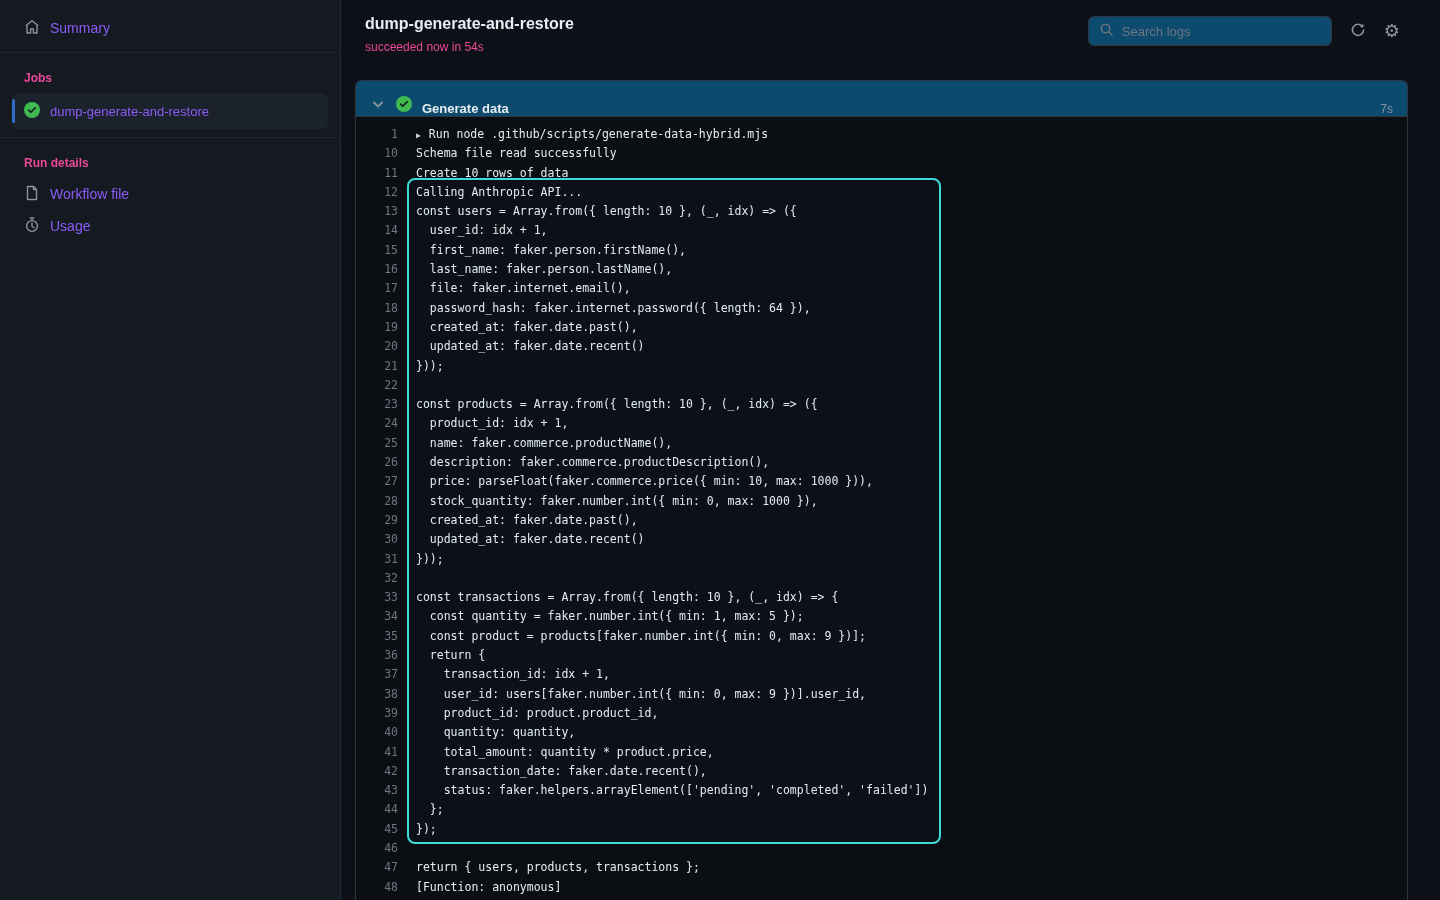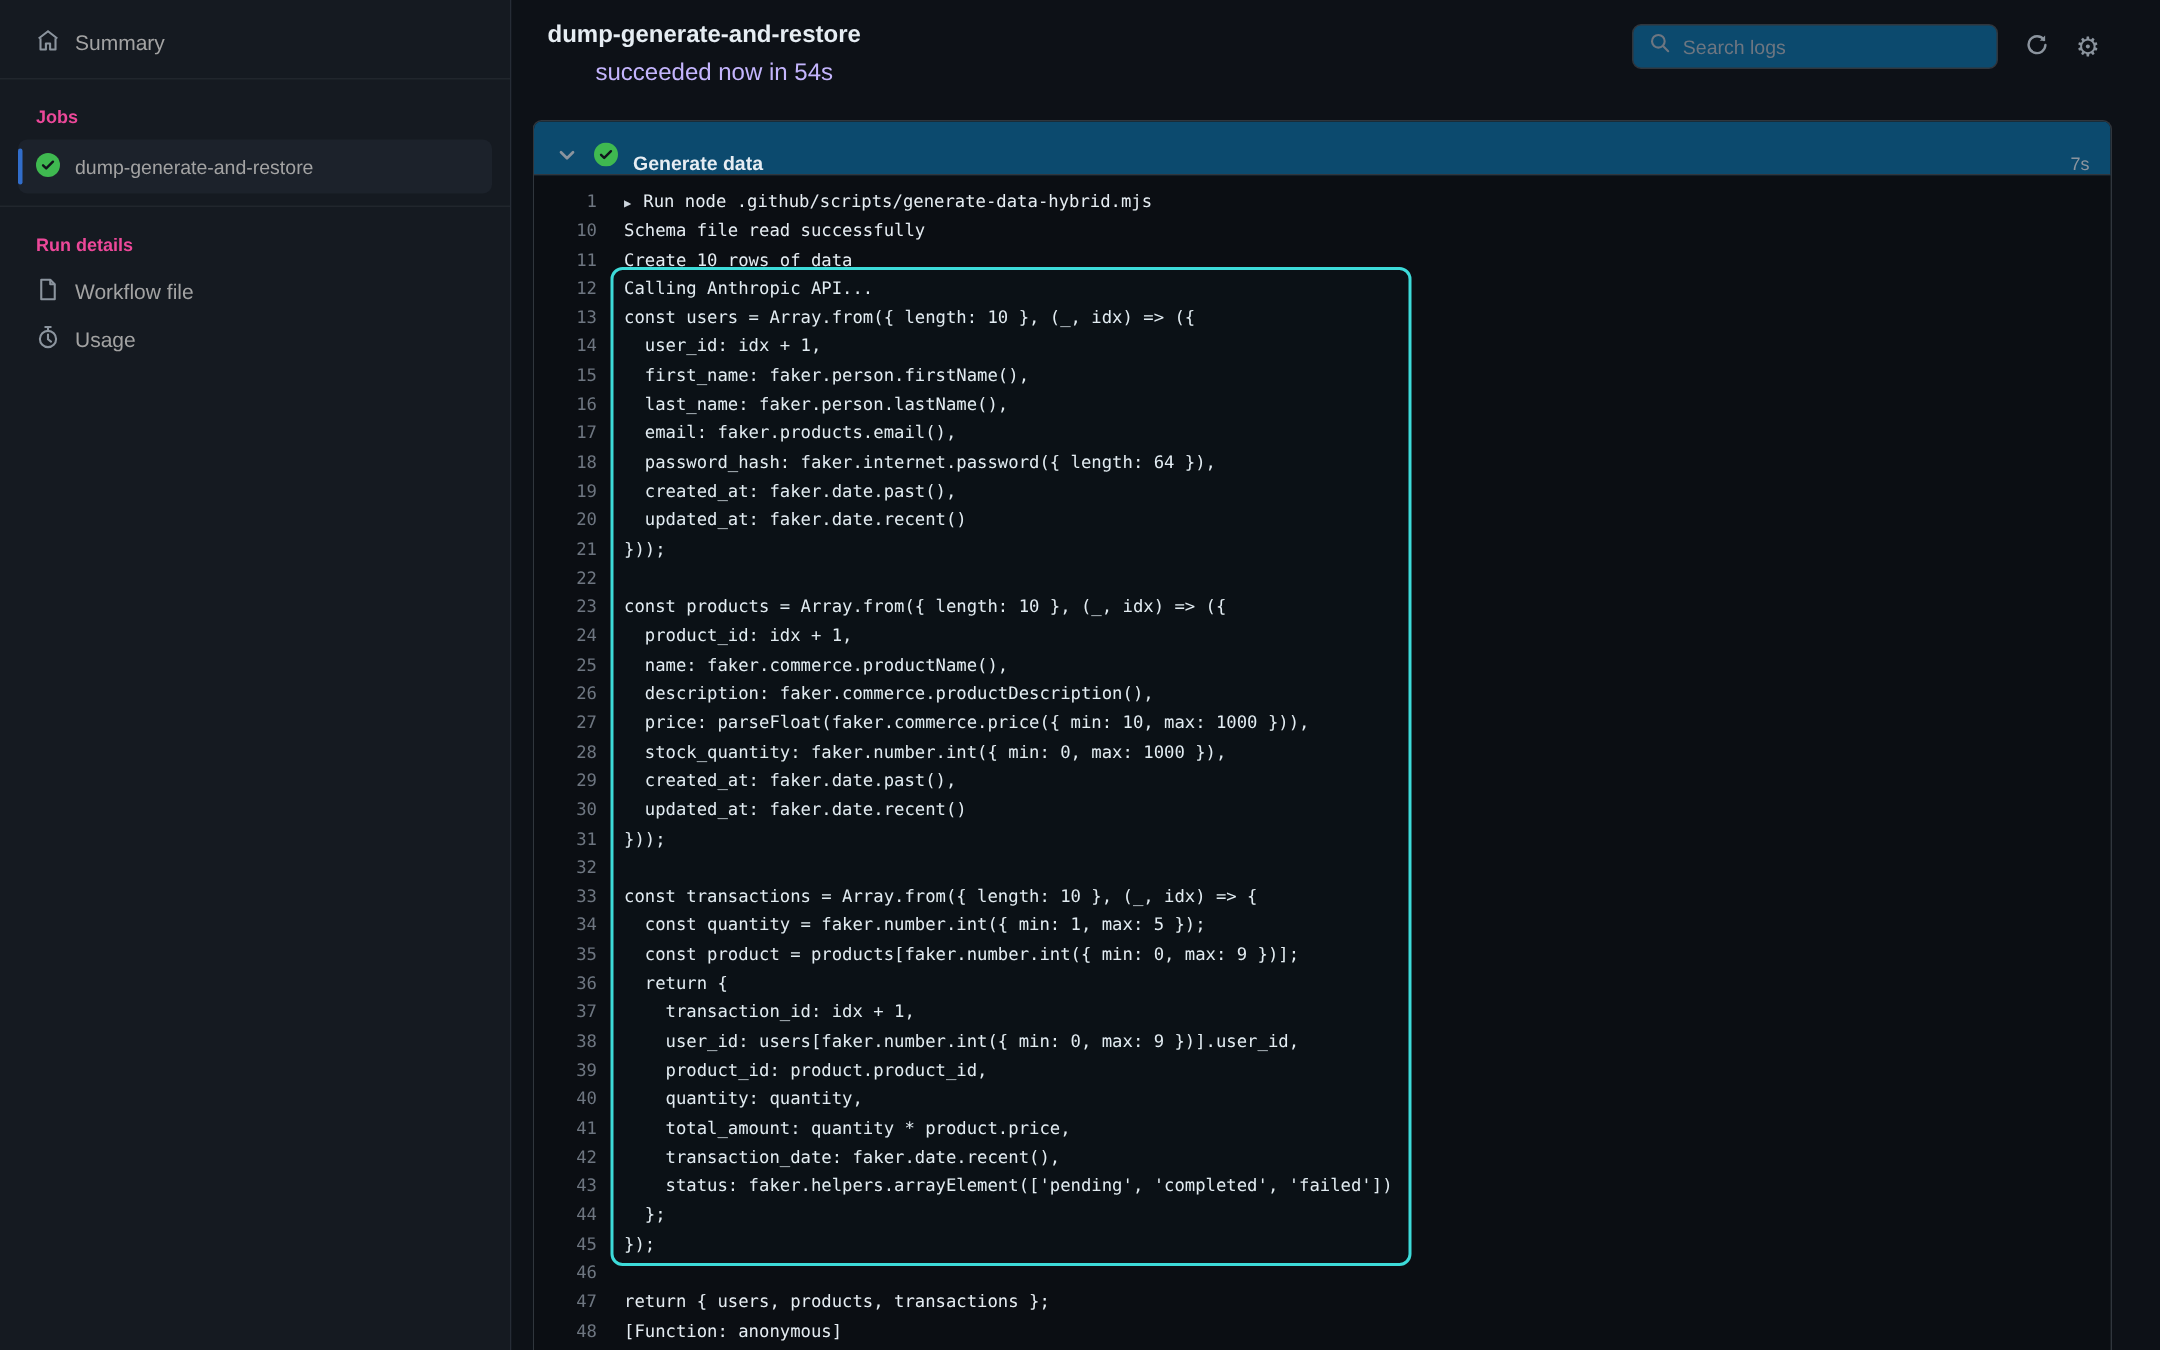--- a/index.html
+++ b/index.html
@@ -5,34 +5,34 @@
   * { margin:0; padding:0; box-sizing:border-box; }
   html,body { width:1440px; height:900px; overflow:hidden; background:#0d1117;
               font-family:"Liberation Sans", sans-serif; }
   .app { display:flex; width:100%; height:100%; }
 
   
   .sidebar { width:341px; flex:none; background:#151a21; border-right:1px solid #262c36;
              padding-top:12px; }
   .side-item { display:flex; align-items:center; gap:10px; height:32px;
                margin:0 12px; padding:0 12px; border-radius:6px;
-               color:#a3a3a3; font-size:14px; cursor:pointer; position:relative; }
+               color:#8b5cf6; font-size:14px; cursor:pointer; position:relative; }
   .side-item svg { flex:none; }
   .divider { height:1px; background:#21262d; margin:8px 0; }
   .section-label { color:#ec4899; font-size:12px; font-weight:700; padding:10px 24px 8px; }
   .job-item { background:#1c222b; height:36px; font-size:13px; }
   .job-item::before { content:""; position:absolute; left:0; top:6px; bottom:6px; width:3px;
                       border-radius:2px; background:#316dca; }
 
   
   .main { flex:1; display:flex; flex-direction:column; background:#0d1117; min-width:0; }
   .main-header { display:flex; align-items:flex-start; justify-content:space-between;
                  height:68px; padding:14px 40px 0 24px; }
   .title { font-size:16px; font-weight:700; color:#e6edf3; line-height:20px; }
-  .subtitle { font-size:16px; color:#c4b5fd; margin-top:6px;margin-left:32px; }
+  .subtitle { font-size:12px; color:#ec4899; margin-top:6px; }
   .header-right { display:flex; align-items:center; gap:18px; margin-top:2px; }
   .search-box { display:flex; align-items:center; gap:8px; width:244px; height:30px;
                 border:1px solid #30363d; border-radius:6px; padding:0 10px; background:#0c4a6e; }
   .search-box input { background:transparent; border:none; outline:none; color:#e6edf3;
                       font-size:13px; width:100%; font-family:inherit; }
   .search-box input::placeholder { color:#6e7681; }
   .icon-btn { background:none; border:none; color:#8b949e; cursor:pointer; padding:0;
               display:flex; align-items:center; justify-content:center; }
   .gear-glyph { font-size:18px; line-height:16px; color:#8b949e; }
 
@@ -185,21 +185,21 @@
           <div class="log-row">
             <span class="ln">15</span>
             <span class="lt">  first_name: faker.person.firstName(),</span>
           </div>
           <div class="log-row">
             <span class="ln">16</span>
             <span class="lt">  last_name: faker.person.lastName(),</span>
           </div>
           <div class="log-row">
             <span class="ln">17</span>
-            <span class="lt">  email: faker.products.email(),</span>
+            <span class="lt">  file: faker.internet.email(),</span>
           </div>
           <div class="log-row">
             <span class="ln">18</span>
             <span class="lt">  password_hash: faker.internet.password({ length: 64 }),</span>
           </div>
           <div class="log-row">
             <span class="ln">19</span>
             <span class="lt">  created_at: faker.date.past(),</span>
           </div>
           <div class="log-row">

